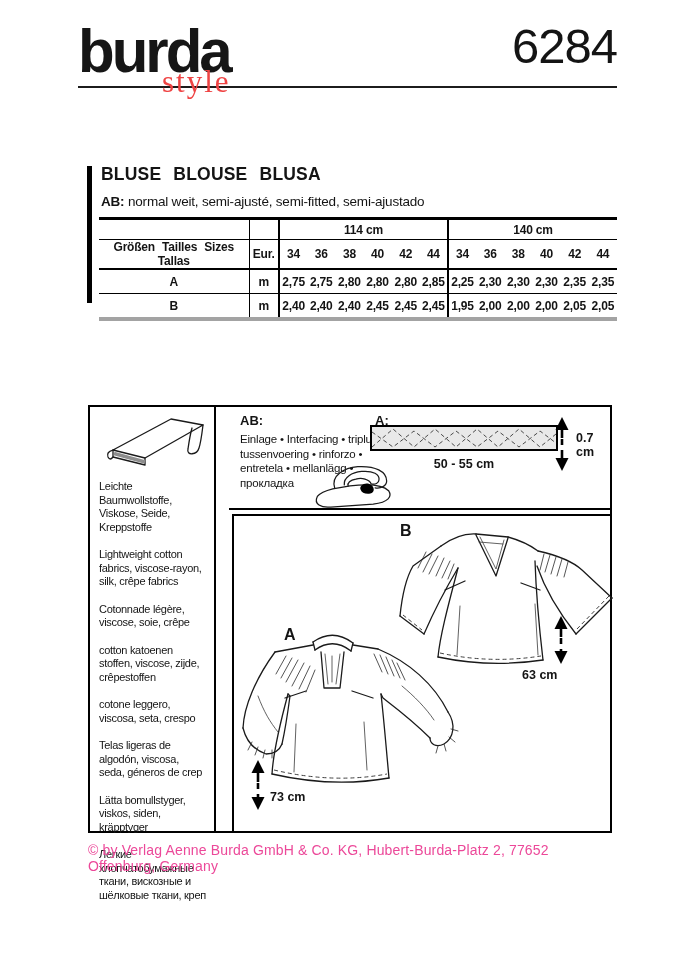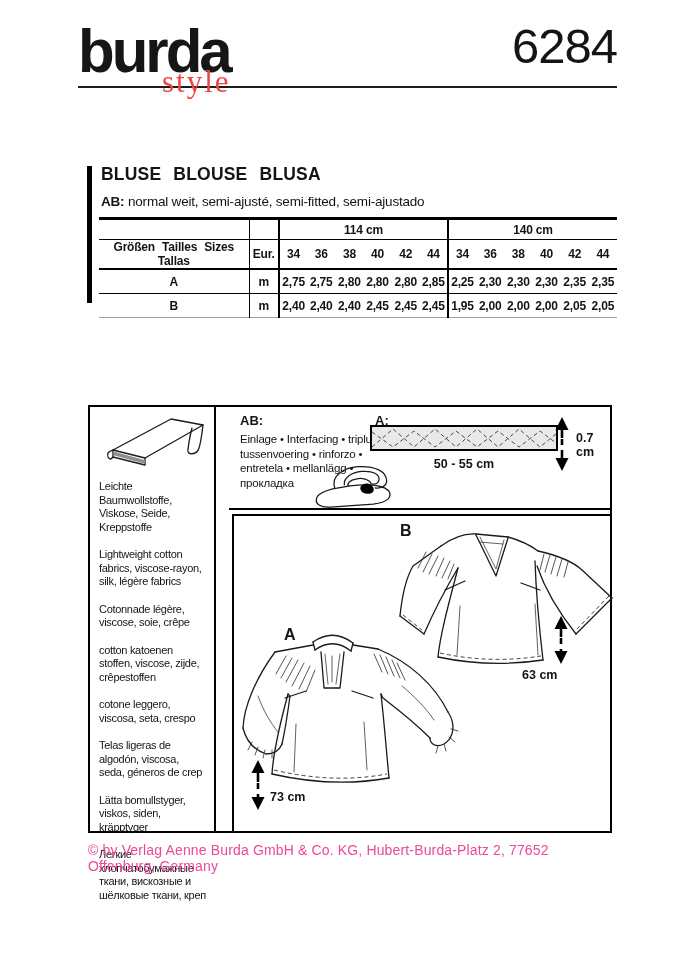--- a/index.html
+++ b/index.html
@@ -17,21 +17,21 @@
 
   
   .section-bar { position:absolute; left:87px; top:166px; width:5px; height:137px; background:#000; }
   .doc-title { position:absolute; left:101px; top:164px; font-size:17.5px; font-weight:bold;
                letter-spacing:0.2px; word-spacing:7px; }
   .doc-subtitle { position:absolute; left:101px; top:194px; font-size:13.5px; letter-spacing:-0.2px; }
   .doc-subtitle b { font-weight:bold; }
 
   
   table.yardage { position:absolute; left:99px; top:217px; width:518px; border-collapse:collapse;
-               table-layout:fixed; border-top:3px solid #000; border-bottom:1px solid #a3a3a3; }
+               table-layout:fixed; border-top:3px solid #000; border-bottom:4px solid #a3a3a3; }
   table.yardage td { padding:0; font-size:12px; font-weight:bold; text-align:center;
                vertical-align:middle; letter-spacing:-0.2px; }
   .r1 td { height:19px; border-bottom:1px solid #000; font-size:13px; }
   .r2 td { height:19px; border-bottom:2px solid #000; }
   .r3 td { height:23px; border-bottom:1px solid #000; }
   .r4 td { height:23px; }
   td.lbl { text-align:left; padding-left:8px; word-spacing:4px; }
   td.view-lbl { text-align:left; padding-left:14px; }
   td.c-label { border-right:1px solid #000; }
   td.c-eur   { border-right:2px solid #000; }
@@ -170,21 +170,21 @@
       <div class="bolt-wrap">
         <svg width="114" height="56" viewBox="0 0 114 56">
           <path class="ln" d="M14,38 L72,7 L104,13 L46,46 Z" fill="#fff"></path>
           <path class="ln" d="M14,38 L14,45 L46,53 L46,46" fill="#fff"></path>
           <path d="M15,41.5 L46,50" stroke="#8e8e8e" stroke-width="3.4" fill="none"></path>
           <path class="ln" d="M14,38 Q7,40 9,45 Q11,49 14,45" fill="#fff"></path>
           <path class="ln" d="M104,13 C103,21 102,30 100,36 C98,43 87,44 89,37 C90,30 91,23 93,16" fill="#fff"></path>
         </svg>
       </div>
       <p class="fabric-item">Leichte Baumwollstoffe, Viskose, Seide, Kreppstoffe</p>
-      <p class="fabric-item">Lightweight cotton fabrics, viscose-rayon, silk, légère fabrics</p>
+      <p class="fabric-item">Lightweight cotton fabrics, viscose-rayon, silk, crêpe fabrics</p>
       <p class="fabric-item">Cotonnade légère, viscose, soie, crêpe</p>
       <p class="fabric-item">cotton katoenen stoffen, viscose, zijde, crêpestoffen</p>
       <p class="fabric-item">cotone leggero, viscosa, seta, crespo</p>
       <p class="fabric-item">Telas ligeras de algodón, viscosa, seda, géneros de crep</p>
       <p class="fabric-item">Lätta bomullstyger, viskos, siden, kräpptyger</p>
       <p class="fabric-item">Легкие хлопчатобумажные ткани, вискозные и шёлковые ткани, креп</p>
     </div>
 
     <div class="right-col">
 

